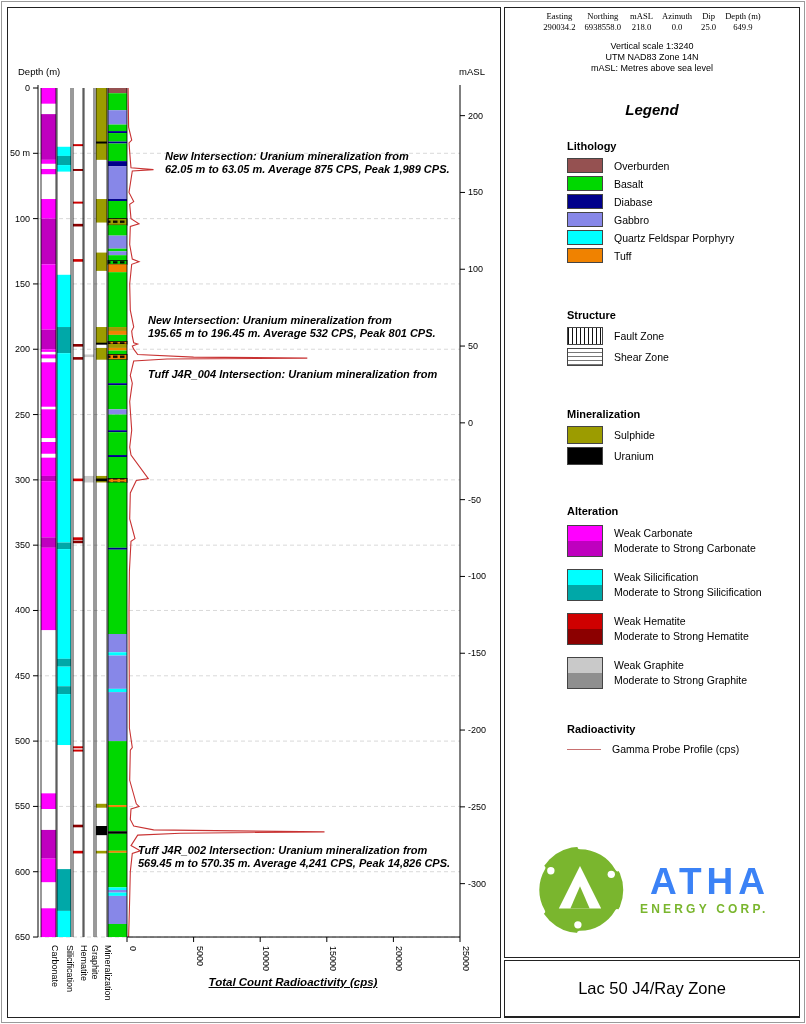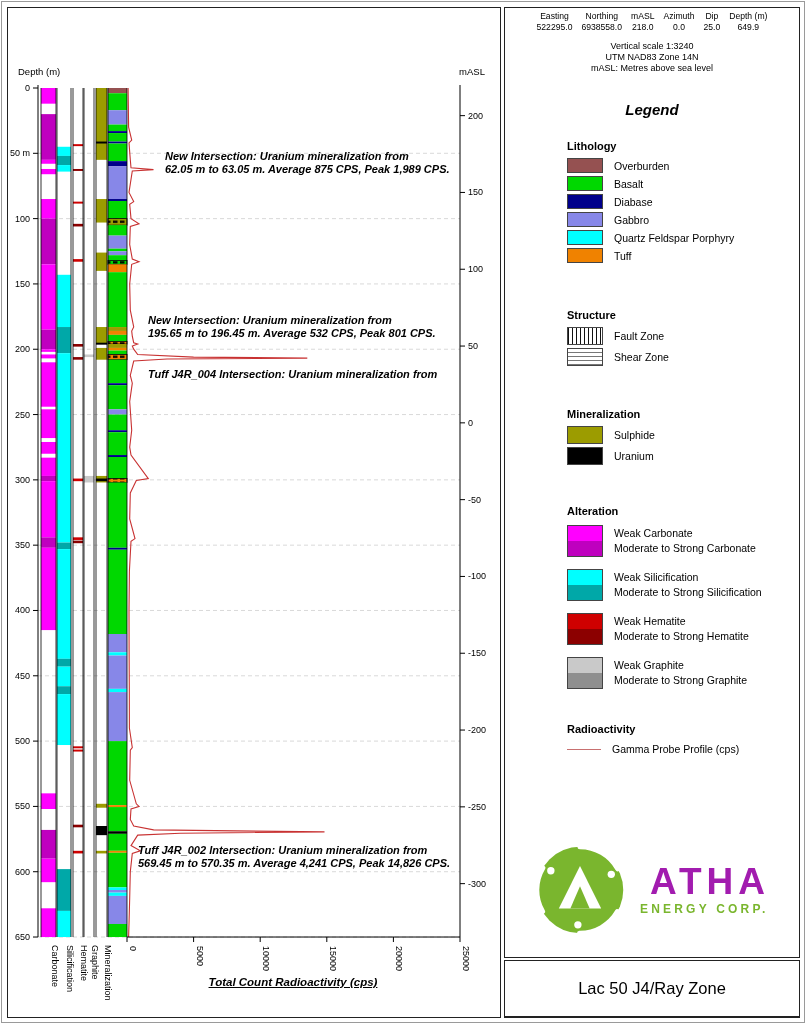--- a/index.html
+++ b/index.html
@@ -10,37 +10,37 @@
   #left-box{left:7px;top:7px;width:492px;height:1009px;}
   #right-box{left:504px;top:7px;width:294px;height:949px;}
   #footer-right{left:504px;top:960px;width:294px;height:56px;}
   #log-svg{position:absolute;left:0;top:0;}
   .axis-cap{position:absolute;font-size:9.5px;}
   .annotation{position:absolute;font-size:11px;font-weight:bold;font-style:italic;line-height:13px;}
   .xaxis-title{position:absolute;font-size:11.5px;font-weight:bold;font-style:italic;text-align:center;text-decoration:underline;}
   
   .rp{position:relative;width:100%;height:100%;font-size:10.5px;}
   .rp-title{margin-top:7px;text-align:center;font-size:21px;letter-spacing:.5px;}
-  .rp-fields{display:flex;justify-content:center;gap:9px;margin-top:3px;}
+  .rp-fields{display:flex;justify-content:center;gap:9px;margin-top:3px;font-family:Liberation Serif, serif;}
   .rp-field{text-align:center;font-size:8.6px;line-height:10.5px;}
   .rp-notes{margin-top:9px;text-align:center;font-size:9px;line-height:11px;}
   .lg-title{margin-top:27px;text-align:center;font-size:15px;font-weight:bold;font-style:italic;}
   .lg-body{margin-left:62px;margin-top:0;}
   .sec-h{font-weight:bold;font-size:11px;}
   .sec{margin-top:0;}
   .it{display:flex;align-items:center;margin-top:3px;}
   .sw{width:34px;height:13px;border:1px solid #444;margin-right:11px;flex:none;}
   .sw2{width:34px;height:30px;border:1px solid #444;margin-right:11px;flex:none;display:flex;flex-direction:column;}
   .sw2 div{flex:1;}
   .hatch-fault{background:repeating-linear-gradient(90deg,#111 0 1px,#fff 1px 4px);height:16px;}
   .hatch-shear{background:repeating-linear-gradient(180deg,#fff 0 3px,#777 3px 4px),repeating-linear-gradient(90deg,#fff 0 7px,#ffffff00 7px 9px);height:16px;}
   .lbl2{line-height:15px;}
   .gline{width:34px;height:0;border-top:1.5px solid #c87070;margin-right:11px;flex:none;}
   .logo{position:absolute;left:0;right:0;top:833px;display:flex;justify-content:center;align-items:center;gap:14px;}
-  .logo-text .big{font-size:37px;font-weight:bold;letter-spacing:5px;color:#a21caf;line-height:36px;margin-left:10px;}
+  .logo-text .big{font-size:37px;font-weight:bold;letter-spacing:5px;color:#3b82f6;line-height:36px;margin-left:10px;}
   .logo-text .small{font-size:12px;letter-spacing:3.2px;color:#7ab62e;font-weight:bold;margin-top:2px;}
   .fbox{display:flex;flex-direction:column;height:100%;}
   .fcell{flex:1;display:flex;align-items:center;justify-content:center;font-size:16.5px;}
   .fcell:first-child{border-bottom:1px solid #222;}
 </style>
 </head>
 <body>
 
 <div class="page">
   <div class="frame"></div>
@@ -304,21 +304,21 @@
 
     <div class="xaxis-title" style="left:130px;top:968px;width:310px;">Total Count Radioactivity (cps)</div>
   </div>
 
   <div class="box" id="right-box">
     <div class="rp">
 
       <div class="rp-fields">
         <div class="rp-field">
             <div>Easting</div>
-            <div>522295.0</div>
+            <div>290034.2</div>
           </div>
         <div class="rp-field">
             <div>Northing</div>
             <div>6938558.0</div>
           </div>
         <div class="rp-field">
             <div>mASL</div>
             <div>218.0</div>
           </div>
         <div class="rp-field">

